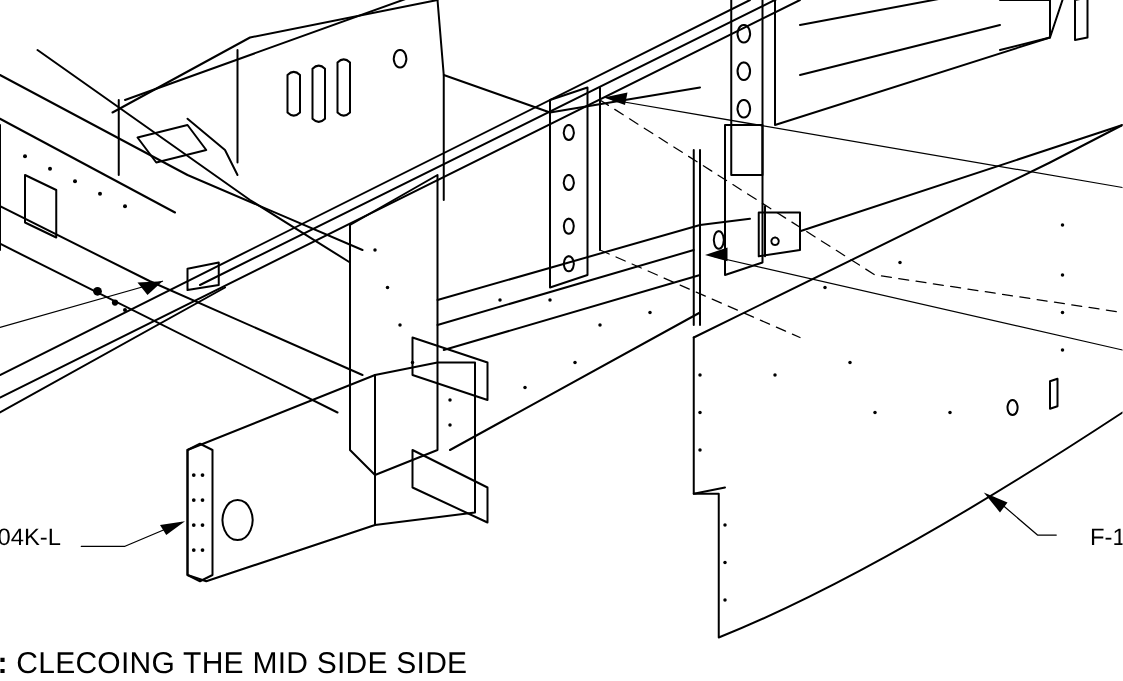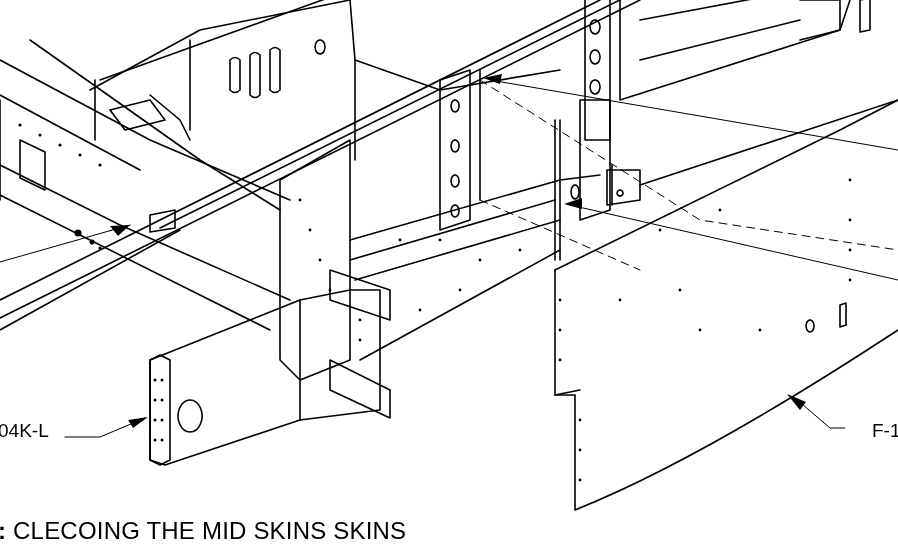--- a/index.html
+++ b/index.html
@@ -160,13 +160,13 @@
       <circle cx="520" cy="250" r="1.4"></circle>
     <circle cx="360" cy="320" r="1.4"></circle>
       <circle cx="360" cy="340" r="1.4"></circle>
       <circle cx="420" cy="310" r="1.4"></circle>
       <circle cx="460" cy="290" r="1.4"></circle>
   </g>
 </svg>
 
 <div class="lbl" id="label-left">04K-L</div>
 <div class="lbl" id="label-right">F-1</div>
-<div class="lbl" id="caption"><b>:</b> <span>CLECOING THE MID SKINS SKINS</span></div>
+<div class="lbl" id="caption"><b>:</b> <span>CLECOING THE MID SIDE SIDE</span></div>
 
 </body></html>

